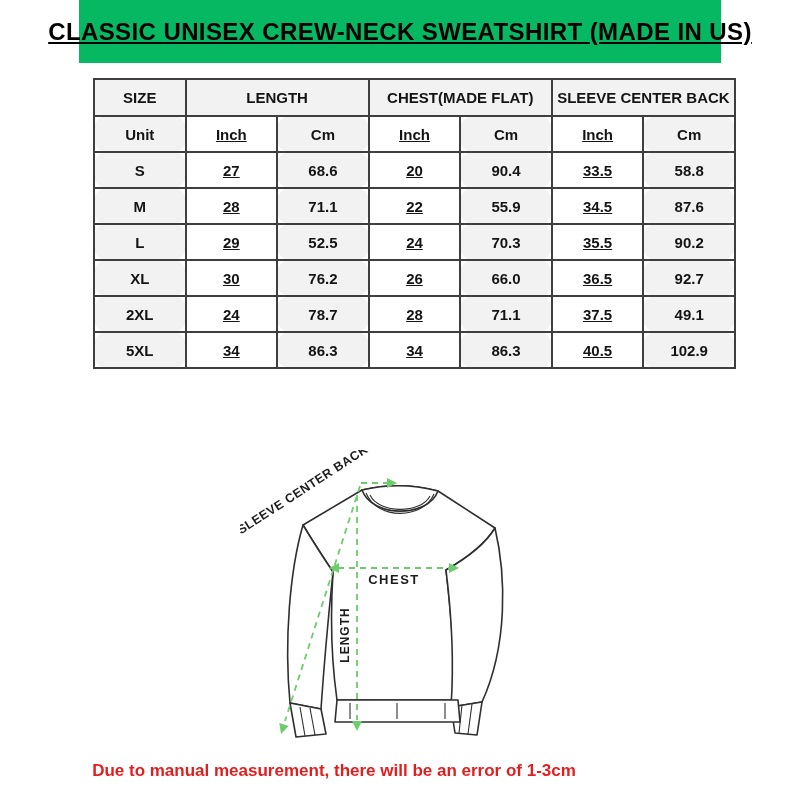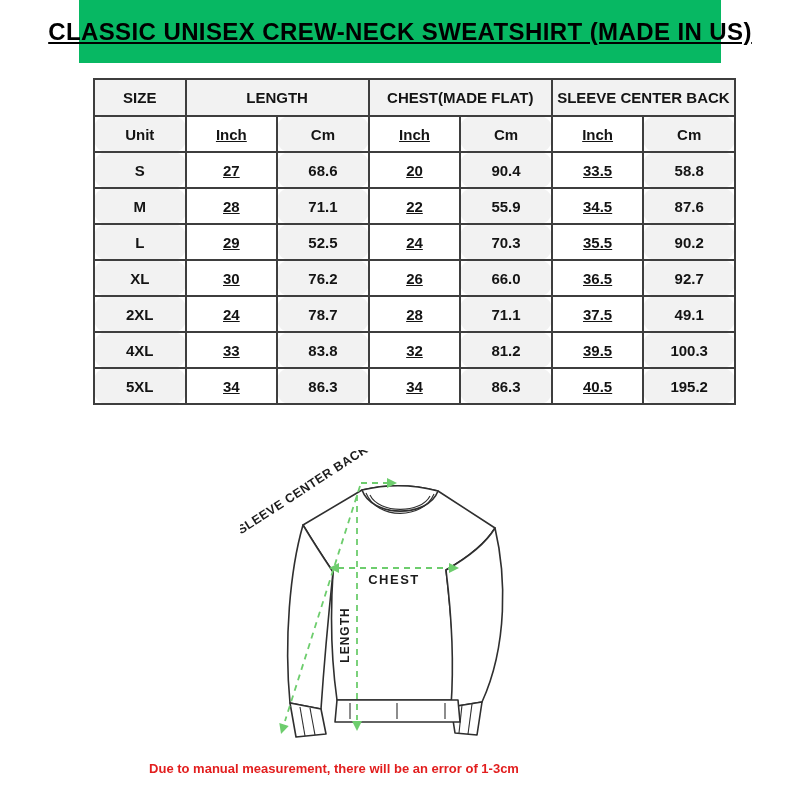--- a/index.html
+++ b/index.html
@@ -33,21 +33,21 @@
   
   .diagram{position:absolute;left:240px;top:450px;width:320px;height:310px;}
   .outline-fill{fill:#ffffff;stroke:#2f2f2f;stroke-width:1.6;stroke-linejoin:round;}
   .rib{fill:none;stroke:#2f2f2f;stroke-width:1.1;}
   .measure{fill:none;stroke:var(--measure_green);stroke-width:1.8;stroke-dasharray:6 5;}
   .measure-head{fill:var(--measure_green);stroke:none;}
   .diag-label{fill:#1c1c1c;font-weight:700;}
 
   
   .note{position:absolute;left:0;top:761px;width:668px;text-align:center;
-    color:var(--note_red);font-size:13px;font-weight:700;}
+    color:var(--note_red);font-size:17px;font-weight:700;}
 </style>
 </head>
 <body>
 
 <div class="stage">
 
   <div class="banner">
     <h1>CLASSIC UNISEX CREW-NECK SWEATSHIRT (MADE IN US)</h1>
   </div>
 
@@ -109,36 +109,27 @@
       <tr>
         <td class="cell-gray">2XL</td>
         <td class="cell-white">24</td>
         <td class="cell-gray">78.7</td>
         <td class="cell-white">28</td>
         <td class="cell-gray">71.1</td>
         <td class="cell-white">37.5</td>
         <td class="cell-gray">49.1</td>
       </tr>
       <tr>
-        <td class="cell-gray">4XL</td>
-        <td class="cell-white">33</td>
-        <td class="cell-gray">83.8</td>
-        <td class="cell-white">32</td>
-        <td class="cell-gray">81.2</td>
-        <td class="cell-white">39.5</td>
-        <td class="cell-gray">100.3</td>
-      </tr>
-      <tr>
         <td class="cell-gray">5XL</td>
         <td class="cell-white">34</td>
         <td class="cell-gray">86.3</td>
         <td class="cell-white">34</td>
         <td class="cell-gray">86.3</td>
         <td class="cell-white">40.5</td>
-        <td class="cell-gray">195.2</td>
+        <td class="cell-gray">102.9</td>
       </tr>
     </tbody>
   </table>
 
   <svg class="diagram" viewBox="0 0 320 310">
 
     <path class="outline-fill" d="M63,75 L122,40 Q160,31 198,41 L255,78
          C243,98 220,112 206,120
          C212,170 214,215 218,250
          L97,250

